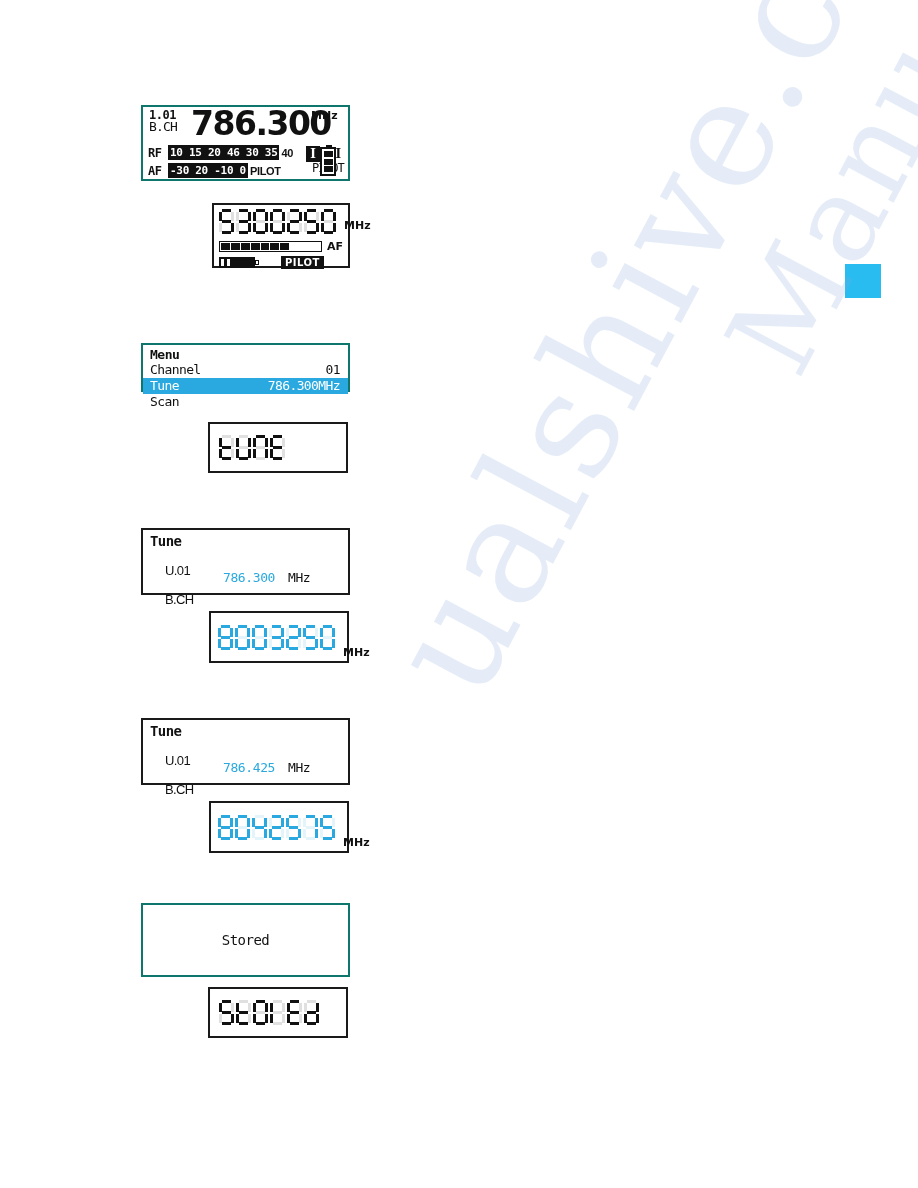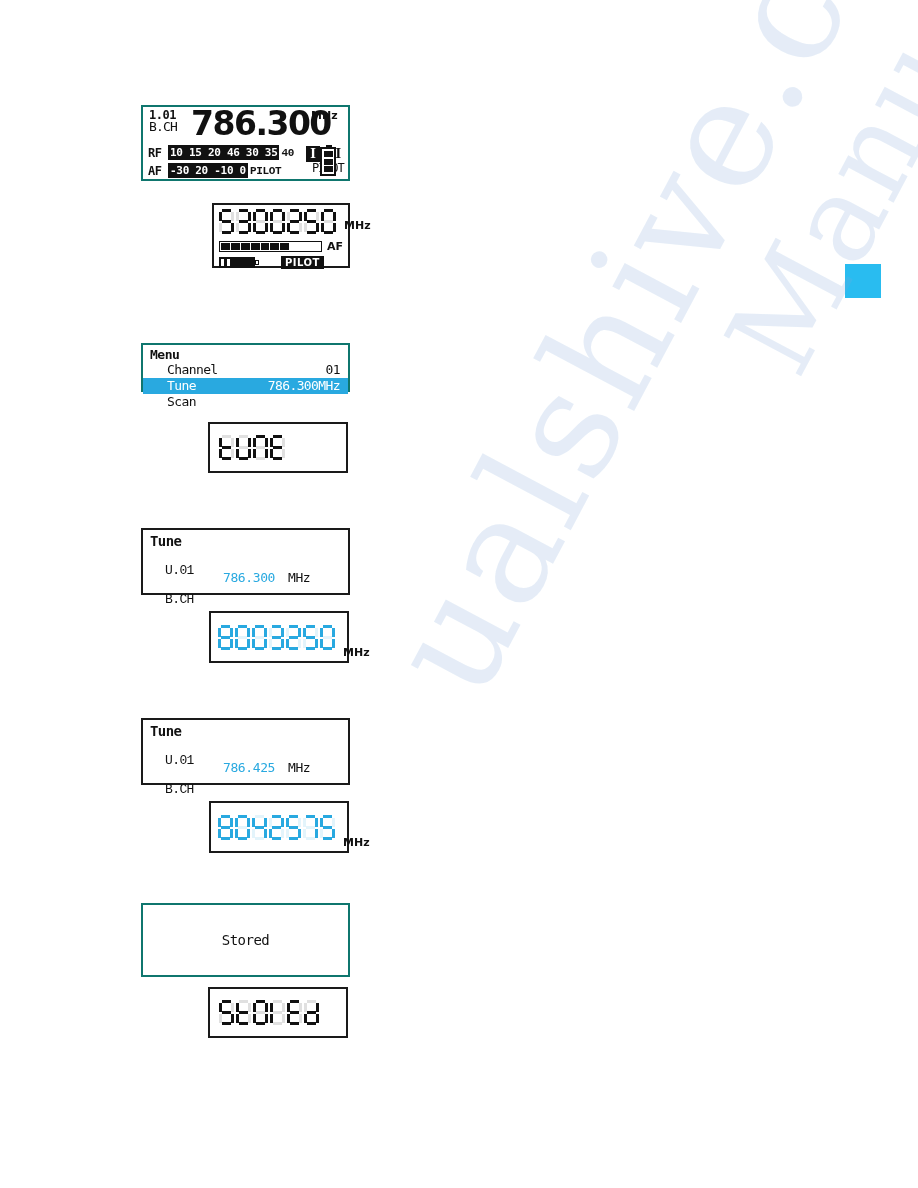--- a/index.html
+++ b/index.html
@@ -171,21 +171,21 @@
     color: #ffffff;
     font-family: "DejaVu Sans Mono", monospace;
     font-size: 11px;
     font-weight: 700;
     padding: 1px 2px;
     letter-spacing: -0.3px;
     white-space: nowrap;
     line-height: 13px;
   }
   .meter-tail {
-    font-family: Liberation Mono, monospace;
+    font-family: Liberation Sans, sans-serif;
     font-size: 11px;
     font-weight: 700;
     color: #111;
     margin-left: 2px;
     letter-spacing: -0.3px;
   }
   .p1-batt {
     position: absolute;
     right: 12px;
     top: 40px;
@@ -364,21 +364,21 @@
     padding-left: 7px;
     line-height: 15px;
     letter-spacing: -0.5px;
   }
   .menu-row {
     display: flex;
     justify-content: space-between;
     font-family: "DejaVu Sans Mono", monospace;
     font-size: 13px;
     color: #111;
-    padding: 0 8px 0 24px;
+    padding: 0 8px 0 7px;
     line-height: 16px;
     letter-spacing: -0.6px;
   }
   .menu-row.sel {
     background: #29a9e0;
     color: #ffffff;
   }
 
   
   .tune-panel {
@@ -399,21 +399,21 @@
     padding-left: 7px;
     line-height: 16px;
     letter-spacing: -0.6px;
   }
   .tune-body {
     position: relative;
     padding-left: 22px;
     margin-top: 1px;
   }
   .tune-ch {
-    font-family: Liberation Mono, monospace;
+    font-family: Liberation Sans, sans-serif;
     font-size: 13px;
     color: #111;
     line-height: 15px;
     letter-spacing: -0.6px;
     margin-top: 14px;
   }
   .tune-freq {
     position: absolute;
     left: 80px;
     top: 7px;

